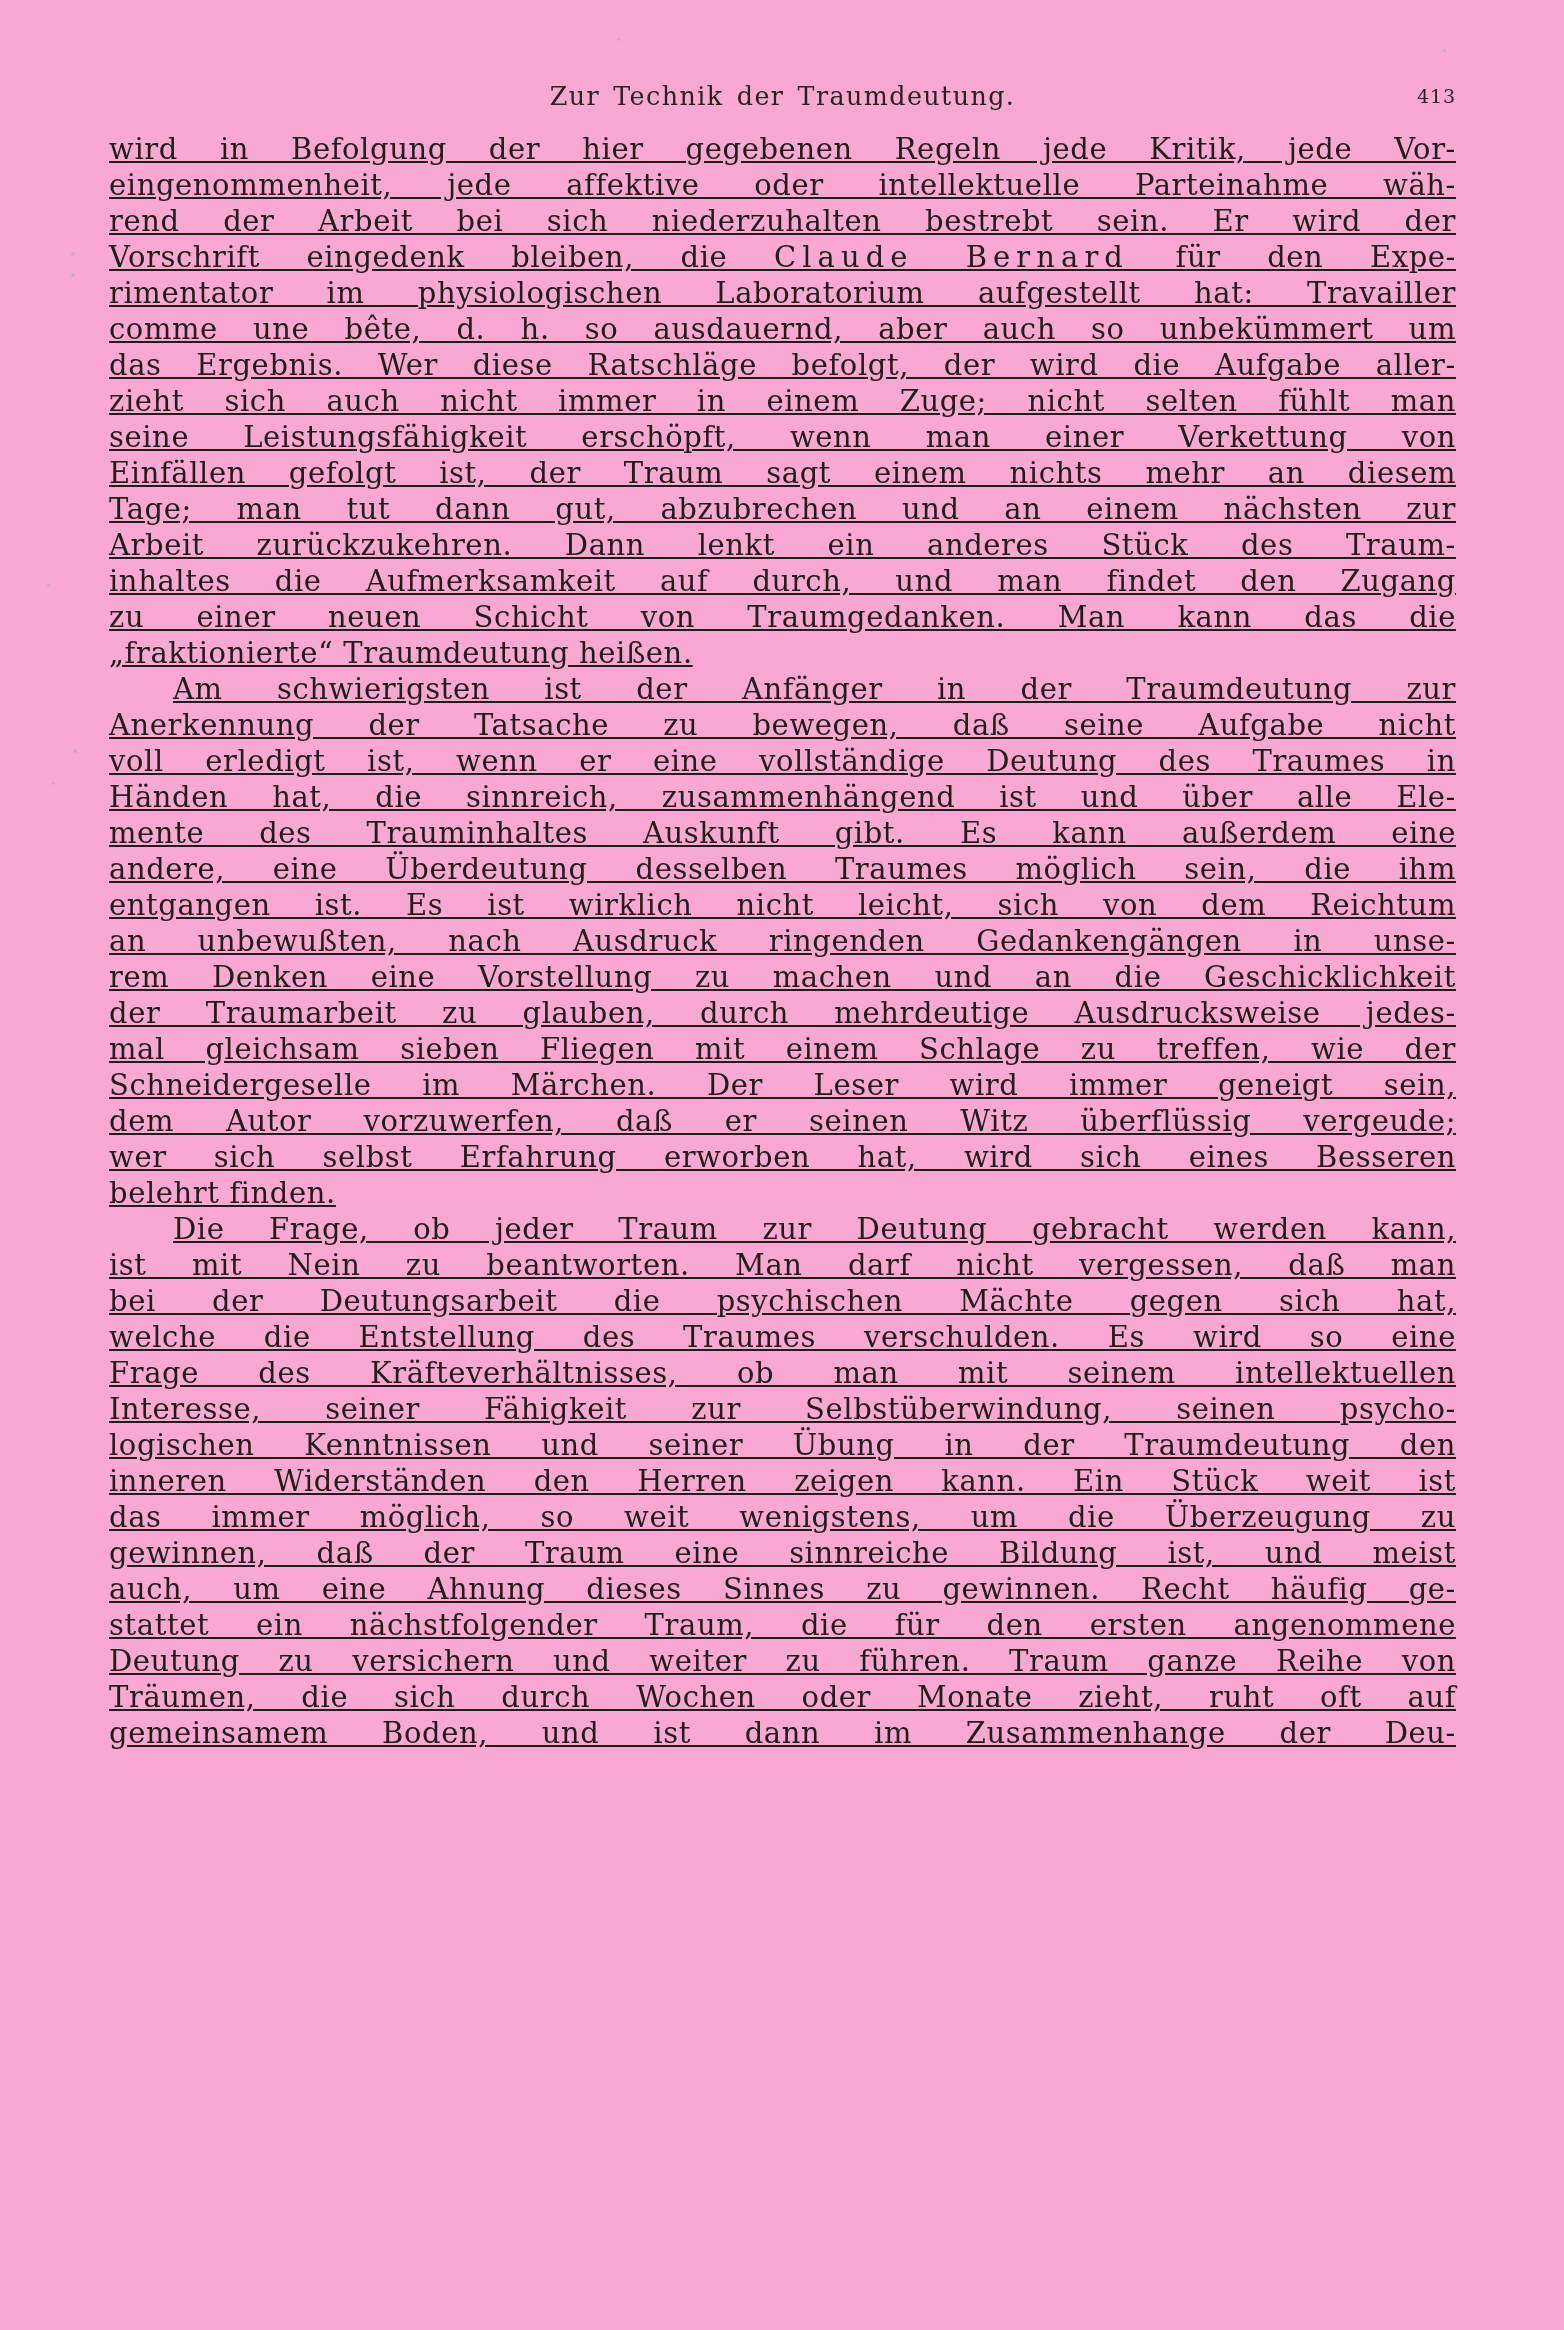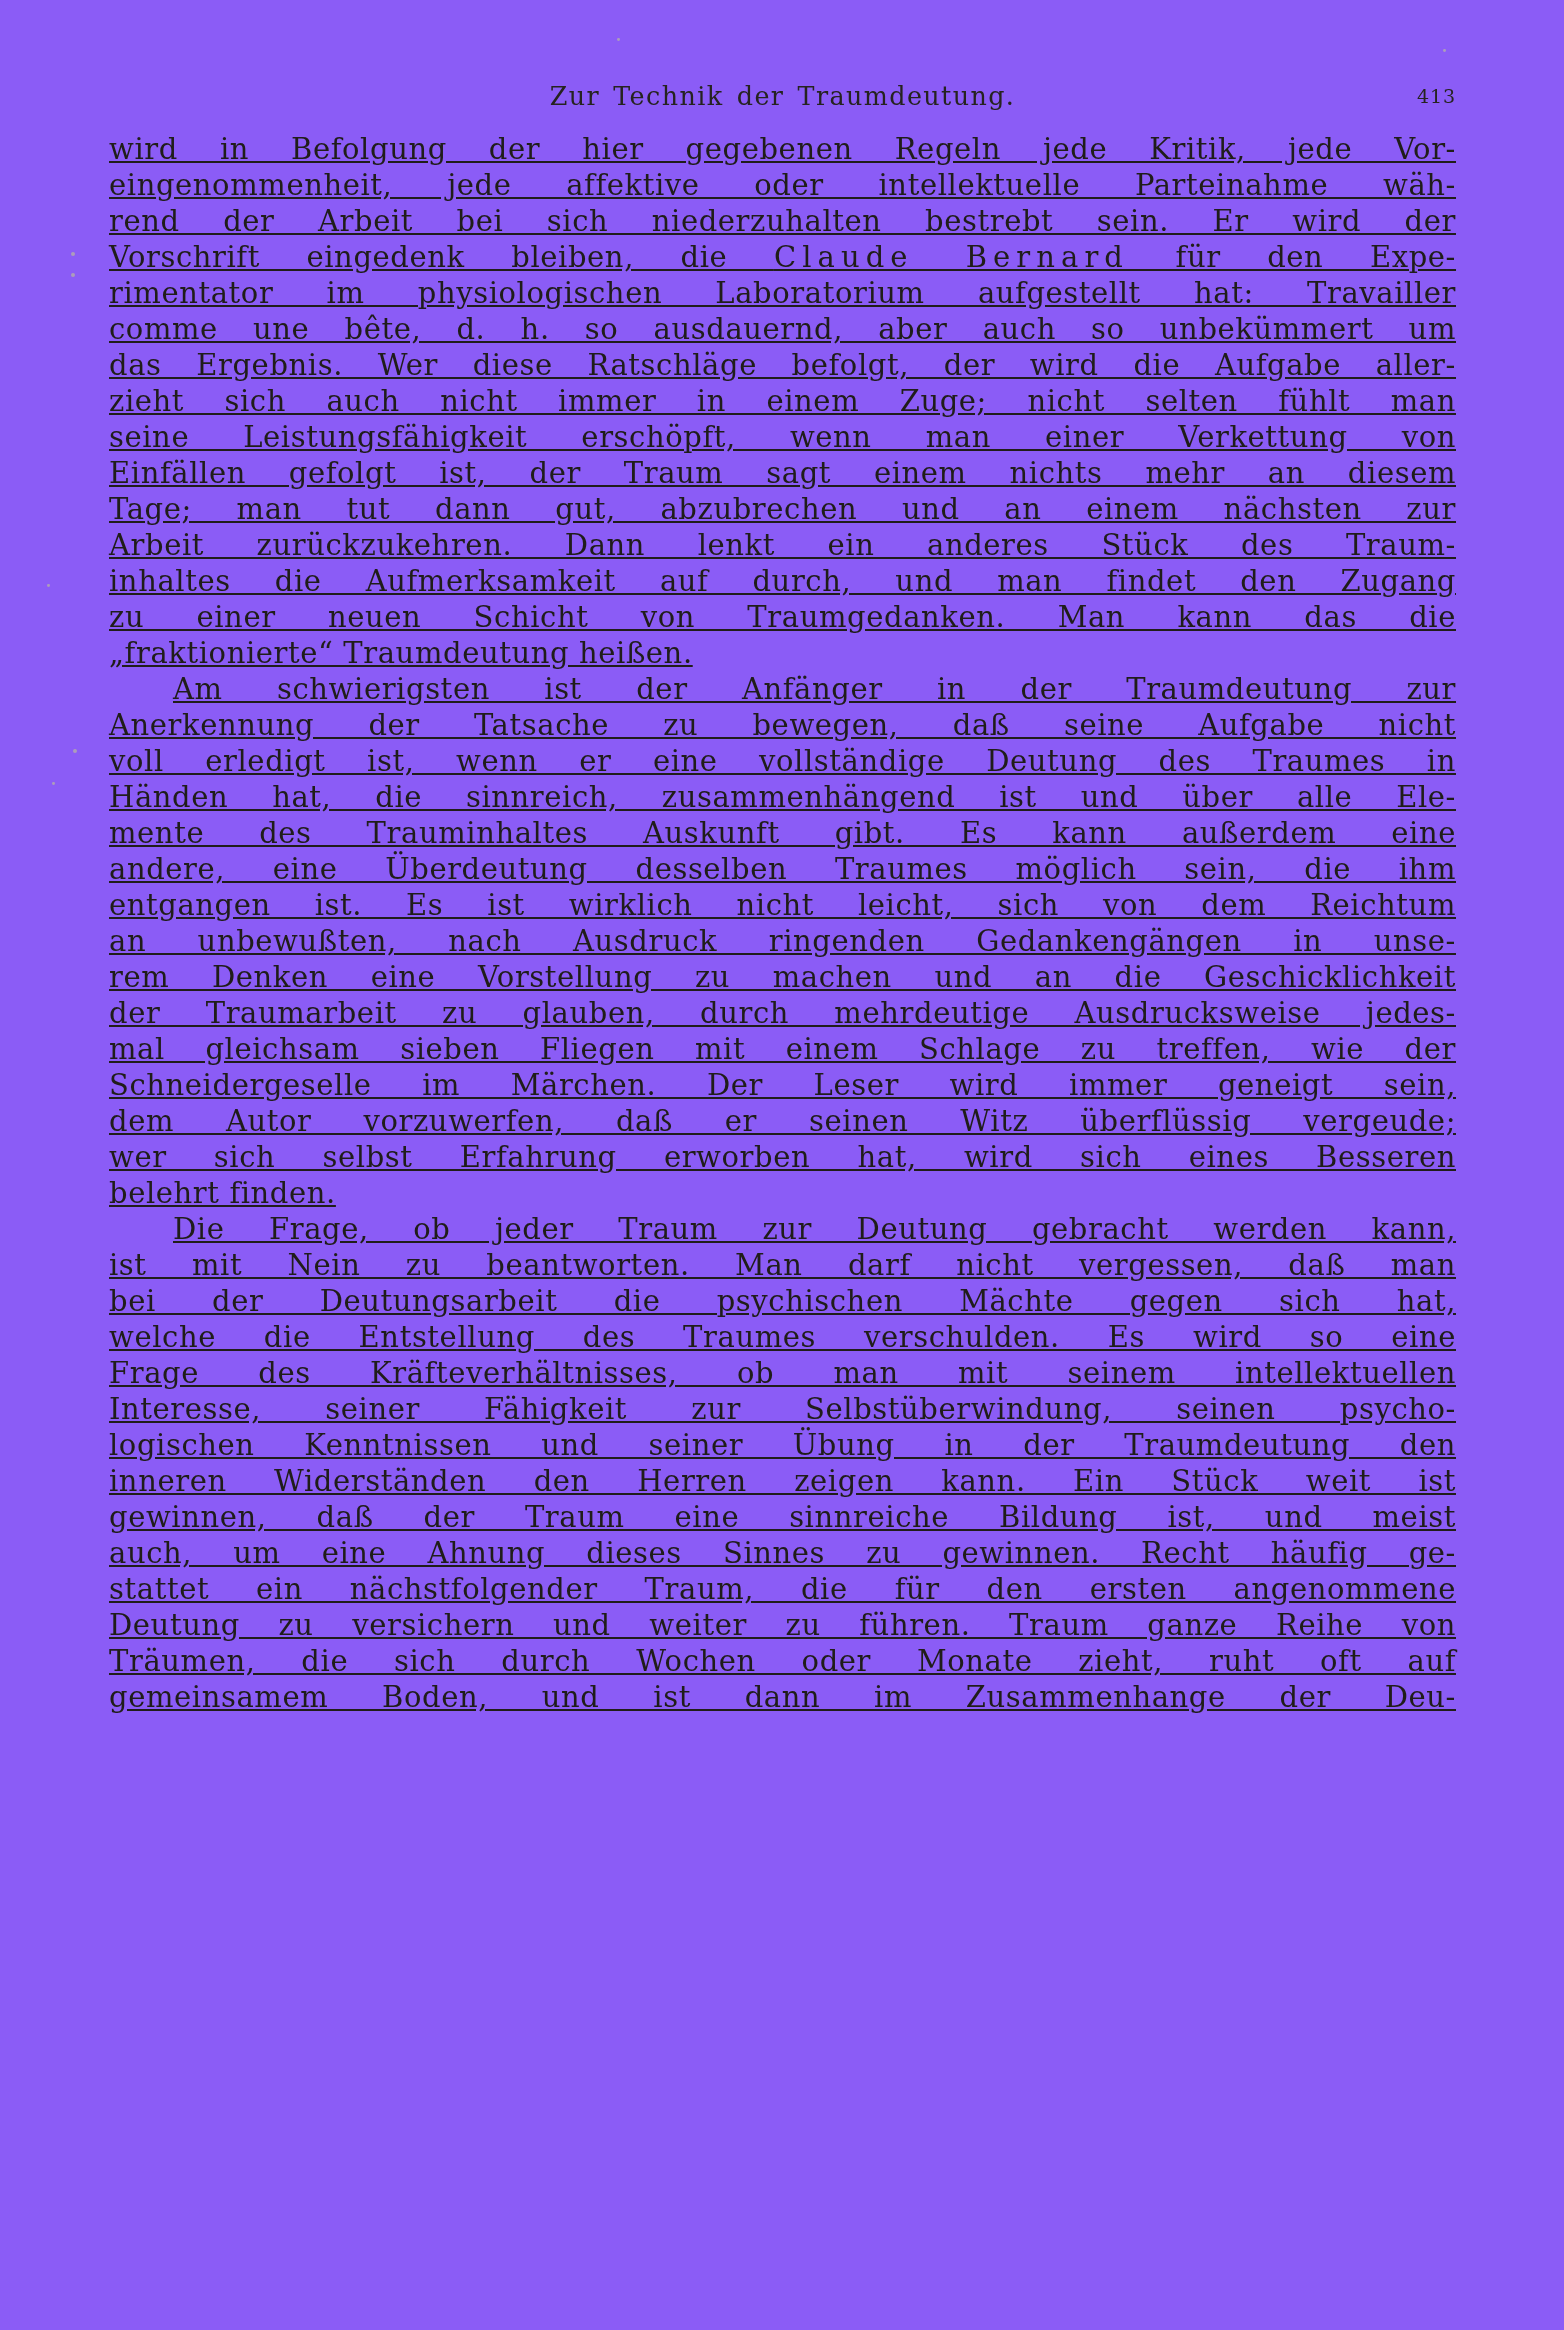--- a/index.html
+++ b/index.html
@@ -5,21 +5,21 @@
   html, body {
     margin: 0;
     padding: 0;
     background: #e8e6e0;
   }
   .page {
     position: relative;
     width: 1564px;
     height: 2331px;
     margin: 0 auto;
-    background: #8b5cf6;
+    background: #f9a8d4;
     color: #201d1a;
     font-family: "DejaVu Serif", "Liberation Serif", serif;
     overflow: hidden;
   }
   .running-header {
     position: absolute;
     top: 77px;
     left: 109px;
     width: 1347px;
     height: 38px;
@@ -121,20 +121,21 @@
       </div>
       <div class="paragraph">
         <div class="line first-indent">Die Frage, ob jeder Traum zur Deutung gebracht werden kann,</div>
         <div class="line">ist mit Nein zu beantworten. Man darf nicht vergessen, daß man</div>
         <div class="line">bei der Deutungsarbeit die psychischen Mächte gegen sich hat,</div>
         <div class="line">welche die Entstellung des Traumes verschulden. Es wird so eine</div>
         <div class="line">Frage des Kräfteverhältnisses, ob man mit seinem intellektuellen</div>
         <div class="line">Interesse, seiner Fähigkeit zur Selbstüberwindung, seinen psycho-</div>
         <div class="line">logischen Kenntnissen und seiner Übung in der Traumdeutung den</div>
         <div class="line">inneren Widerständen den Herren zeigen kann. Ein Stück weit ist</div>
+        <div class="line">das immer möglich, so weit wenigstens, um die Überzeugung zu</div>
         <div class="line">gewinnen, daß der Traum eine sinnreiche Bildung ist, und meist</div>
         <div class="line">auch, um eine Ahnung dieses Sinnes zu gewinnen. Recht häufig ge-</div>
         <div class="line">stattet ein nächstfolgender Traum, die für den ersten angenommene</div>
         <div class="line">Deutung zu versichern und weiter zu führen. Traum ganze Reihe von</div>
         <div class="line">Träumen, die sich durch Wochen oder Monate zieht, ruht oft auf</div>
         <div class="line">gemeinsamem Boden, und ist dann im Zusammenhange der Deu-</div>
       </div>
     </div>
 
   <div class="speck" style="left:71px;top:252px;width:3.8px;height:3.8px;"></div>

